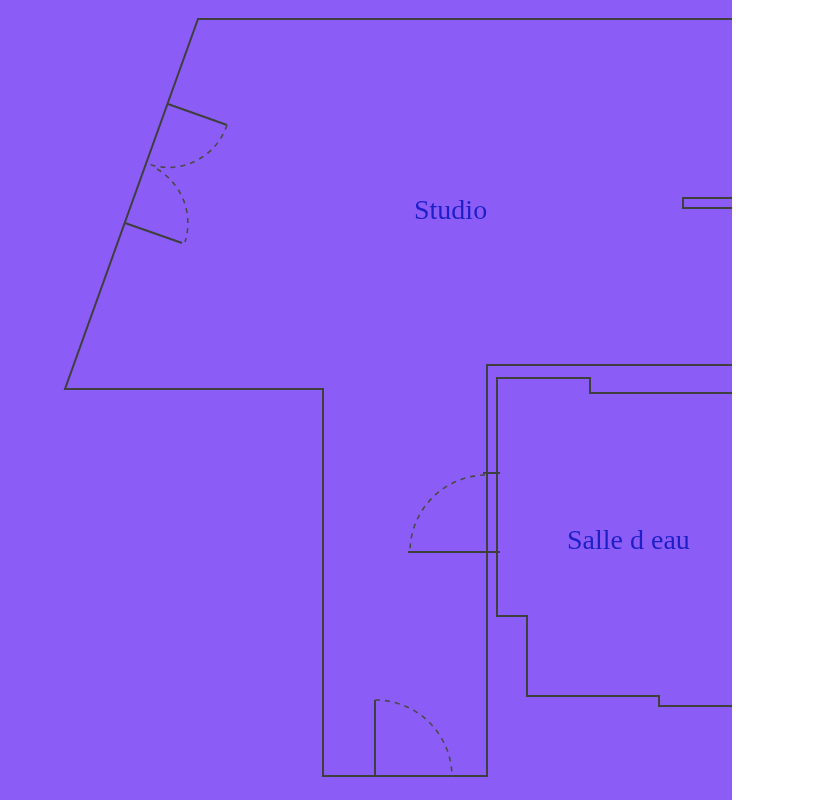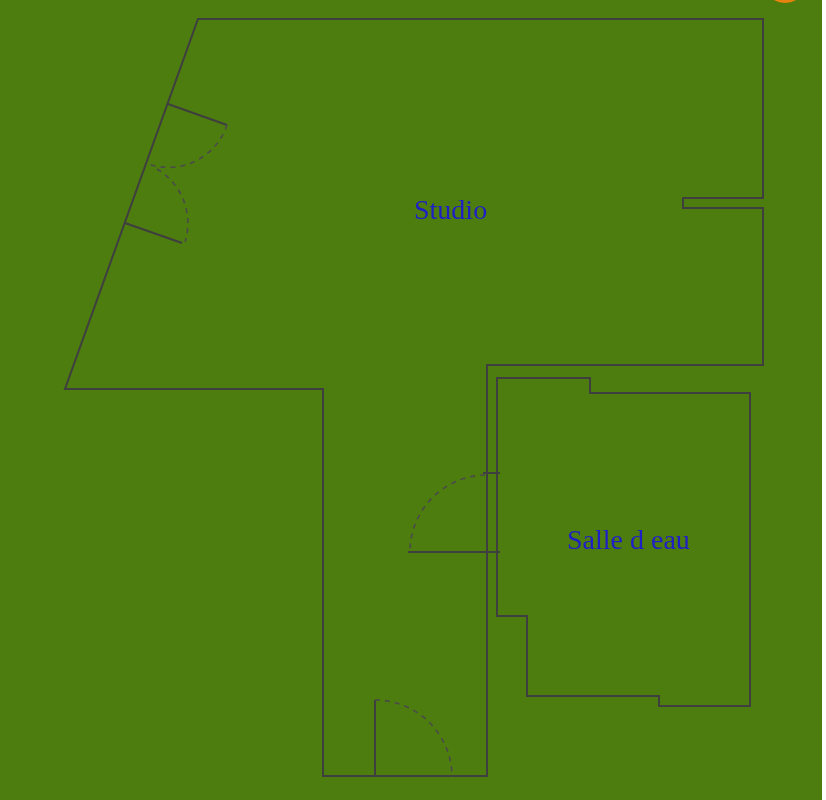--- a/index.html
+++ b/index.html
@@ -3,23 +3,23 @@
 <meta charset="utf-8">
 <style>
   html, body {
     margin: 0;
     padding: 0;
     background: #ffffff;
     font-family: "Liberation Serif", "DejaVu Serif", serif;
   }
   #stage {
     position: relative;
-    width: 822px;
+    width: 732px;
     height: 800px;
-    background: #4d7c0f;
+    background: #8b5cf6;
     overflow: hidden;
   }
   svg#plan-svg { display: block; }
   .wall {
     fill: none;
     stroke: #3f3f3f;
     stroke-width: 2;
     stroke-linejoin: miter;
   }
   .door-leaf {

